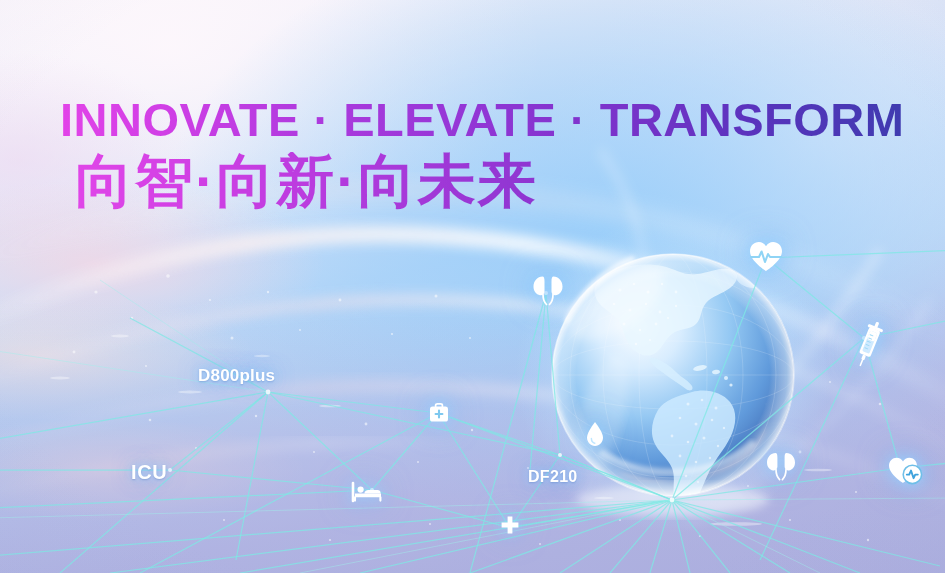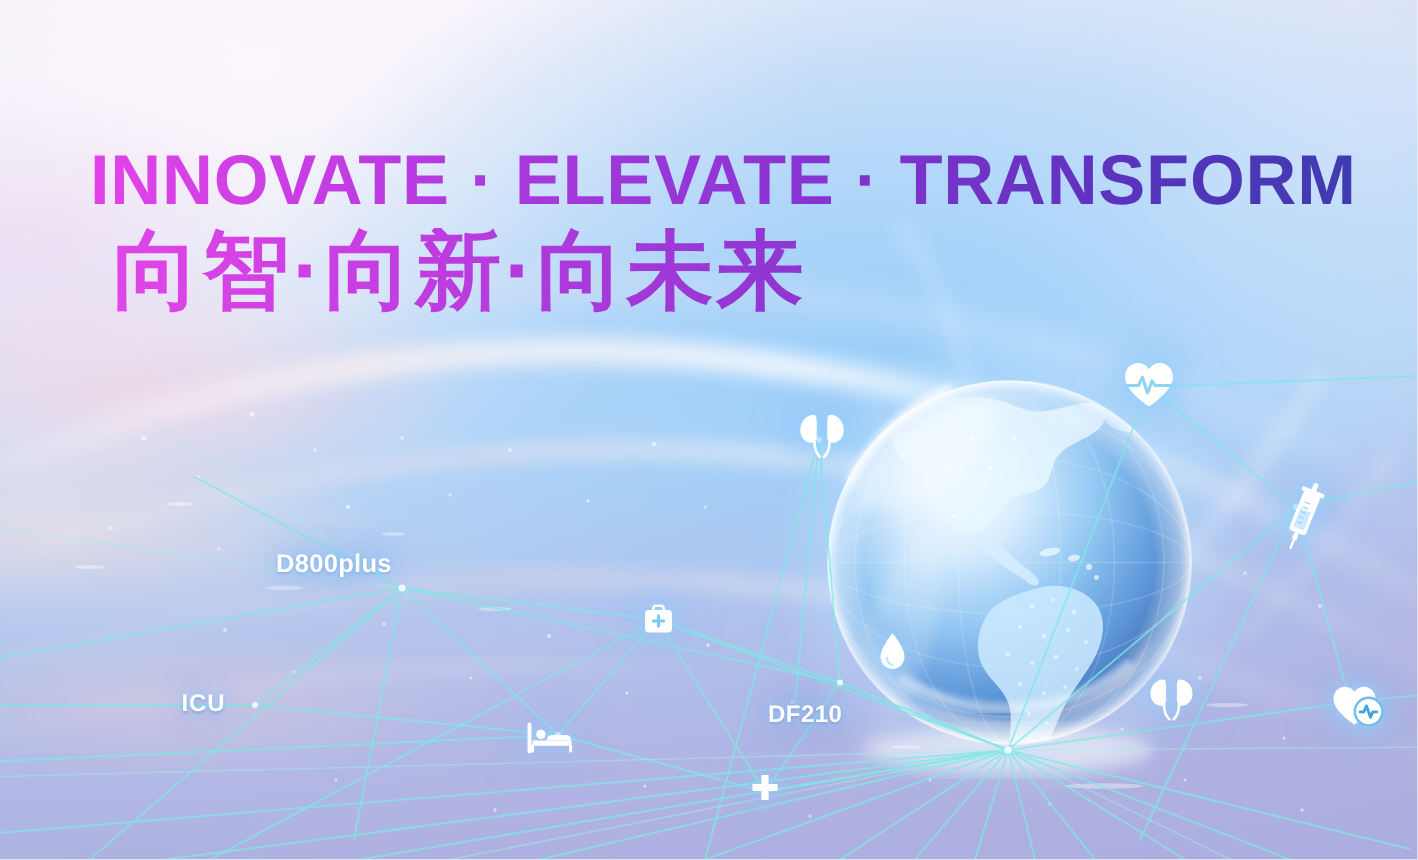--- a/index.html
+++ b/index.html
@@ -94,23 +94,23 @@
   }
 
   
   .plabel{
     position:absolute;
     color:#ffffff;
     font-weight:700;
     white-space:nowrap;
     text-shadow:0 0 10px rgba(140,200,255,.95),0 0 20px rgba(120,180,245,.7),0 1px 2px rgba(80,110,180,.45);
   }
-  #label-d800{left:184px;top:366px;font-size:17px;letter-spacing:.2px;}
-  #label-icu{left:121px;top:461px;font-size:16px;letter-spacing:.6px;}
-  #label-df210{left:512px;top:468px;font-size:16px;letter-spacing:.3px;}
+  #label-d800{left:198px;top:366px;font-size:17px;letter-spacing:.2px;}
+  #label-icu{left:131px;top:461px;font-size:20px;letter-spacing:.6px;}
+  #label-df210{left:528px;top:468px;font-size:16px;letter-spacing:.3px;}
 
   
   .icon{
     position:absolute;
     color:#ffffff;
     filter:drop-shadow(0 0 7px rgba(150,210,255,.95)) drop-shadow(0 0 14px rgba(120,180,245,.6));
   }
   .icon svg{display:block;}
 </style>
 </head>

